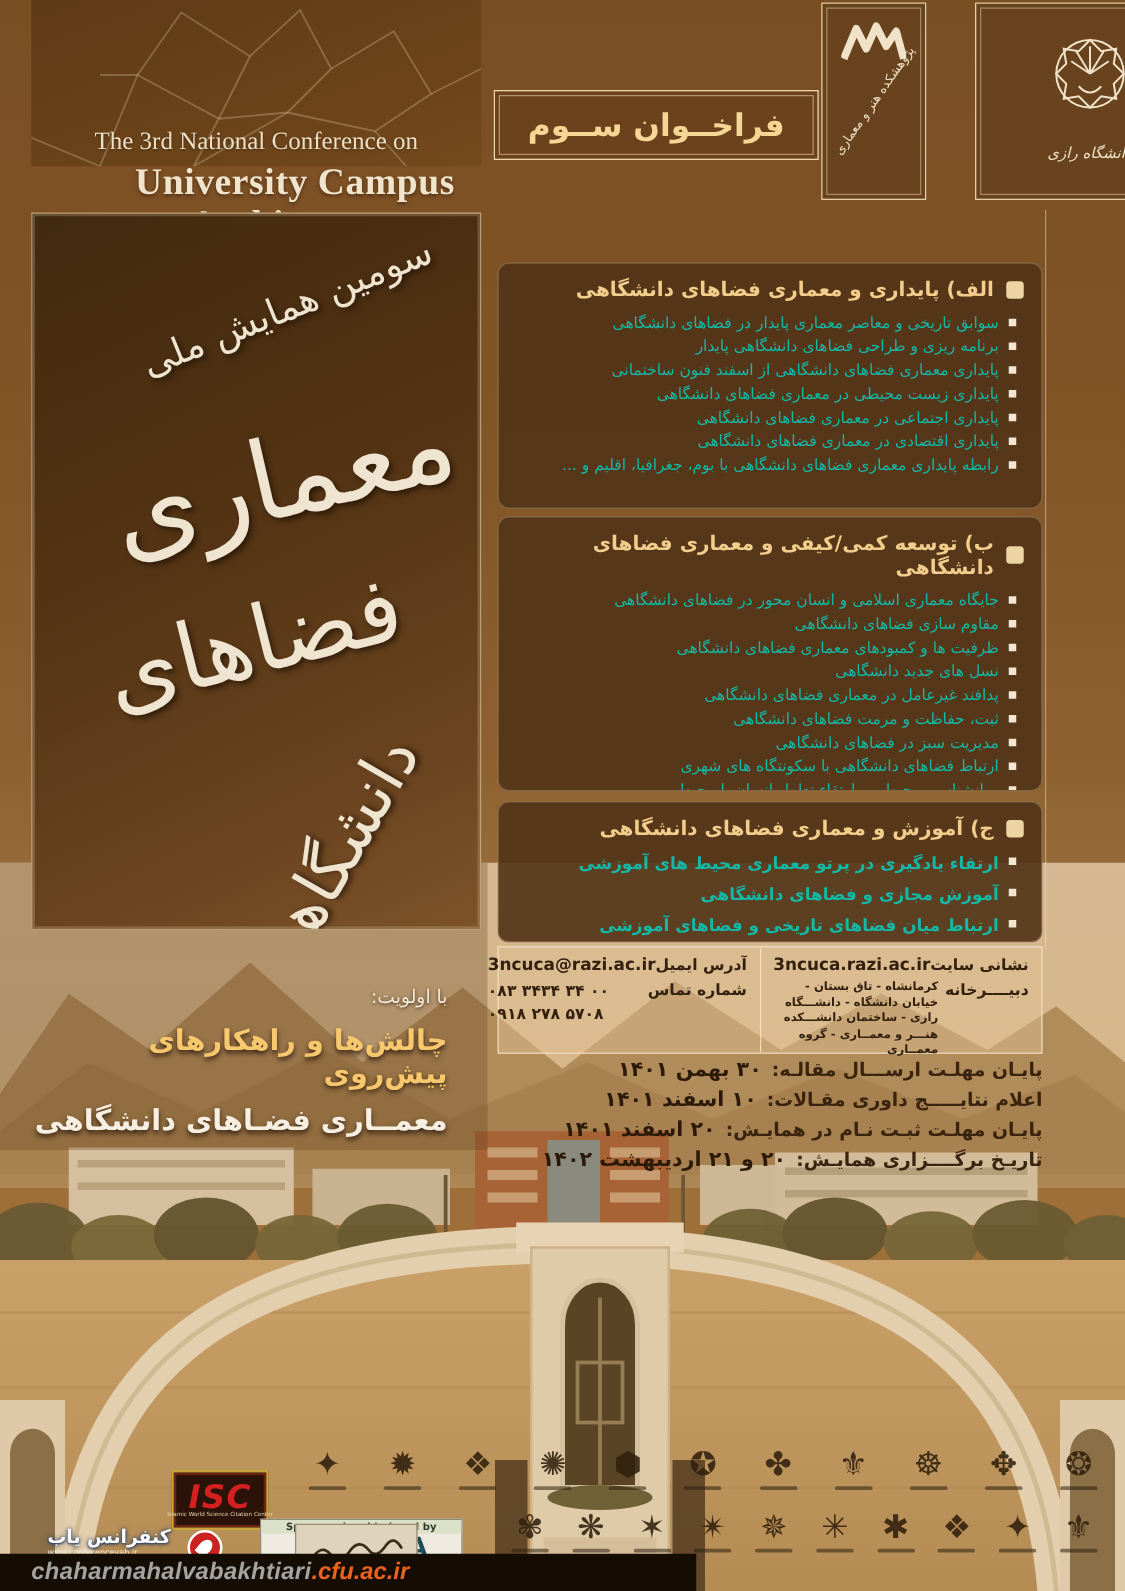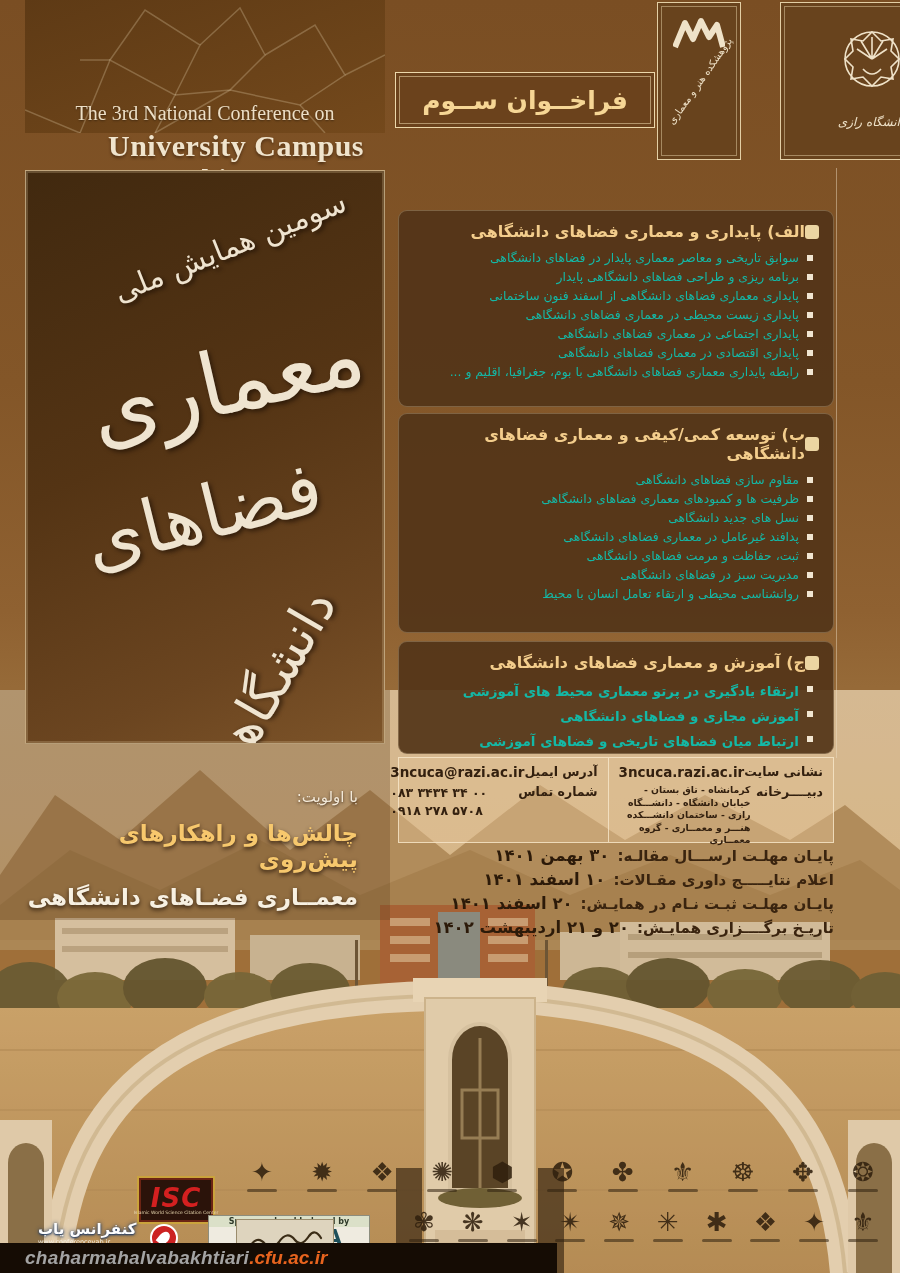--- a/index.html
+++ b/index.html
@@ -49,21 +49,21 @@
     color:#f3c87e;font-size:22px;font-weight:bold;text-shadow:0 1px 2px rgba(40,20,5,.5);
   }
   .axis-box{
     position:absolute;left:398px;width:436px;direction:rtl;
     background:rgba(82,52,24,.92);border:1px solid rgba(233,214,178,.28);border-radius:9px;
     padding:9px 14px;box-sizing:border-box;overflow:hidden;
   }
   .axis-box.a{top:210px;height:197px;}
   .axis-box.b{top:413px;height:220px;}
   .axis-box.c{top:641px;height:113px;}
-  .axis-header{display:flex;align-items:center;margin:2px 0 7px 0;}
+  .axis-header{display:flex;align-items:center;gap:10px;margin:2px 0 7px 0;}
   .axis-header .sq{width:14px;height:14px;background:#ecd5a2;border-radius:3px;flex:0 0 auto;}
   .axis-header .txt{color:#f3cd8c;font-size:16px;font-weight:bold;}
   .axis-items{list-style:none;margin:0;padding:0 6px 0 0;}
   .axis-items li{
     color:#14b8a6;font-size:12.4px;line-height:19px;position:relative;padding-right:14px;
   }
   .axis-items li::before{
     content:"";position:absolute;right:0;top:7px;width:6px;height:6px;background:#f1e6d2;
   }
   .axis-box.c .axis-items li{font-weight:bold;font-size:13.5px;line-height:25px;}
@@ -307,26 +307,28 @@
       </ul>
   </div>
 
   <div class="axis-box b">
     <div class="axis-header">
       <span class="sq"></span>
       <span class="txt">ب) توسعه کمی/کیفی و معماری فضاهای دانشگاهی</span>
     </div>
     <ul class="axis-items">
 
+    <li>جایگاه معماری اسلامی و انسان محور در فضاهای دانشگاهی</li>
         <li>مقاوم سازی فضاهای دانشگاهی</li>
         <li>ظرفیت ها و کمبودهای معماری فضاهای دانشگاهی</li>
         <li>نسل های جدید دانشگاهی</li>
         <li>پدافند غیرعامل در معماری فضاهای دانشگاهی</li>
         <li>ثبت، حفاظت و مرمت فضاهای دانشگاهی</li>
         <li>مدیریت سبز در فضاهای دانشگاهی</li>
+        <li>ارتباط فضاهای دانشگاهی با سکونتگاه های شهری</li>
         <li>روانشناسی محیطی و ارتقاء تعامل انسان با محیط</li>
       </ul>
   </div>
 
   <div class="axis-box c">
     <div class="axis-header">
       <span class="sq"></span>
       <span class="txt">ج) آموزش و معماری فضاهای دانشگاهی</span>
     </div>
     <ul class="axis-items">

